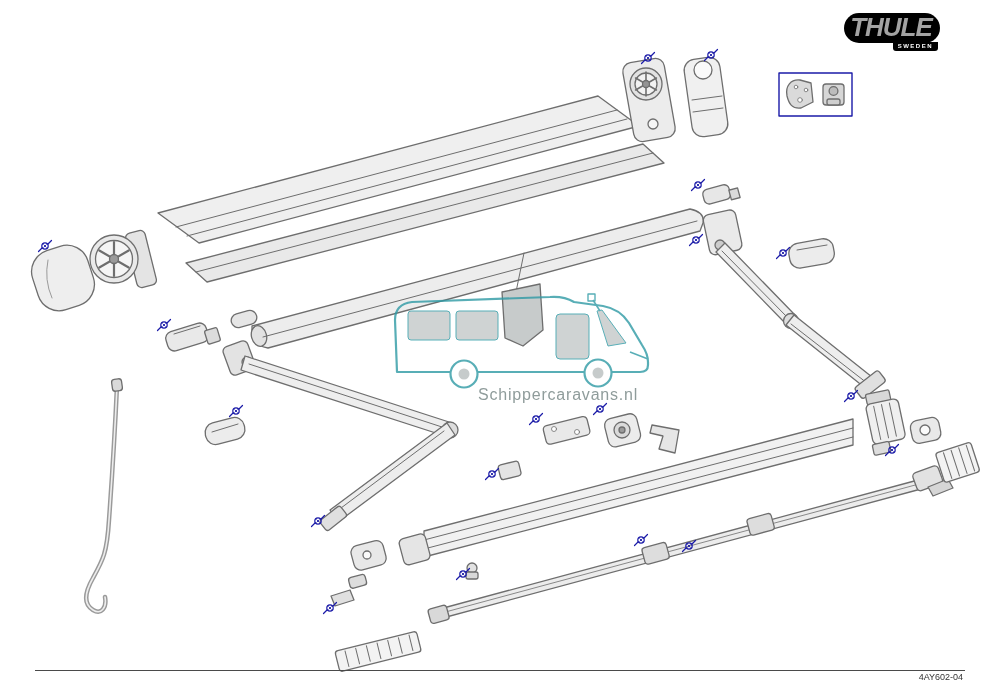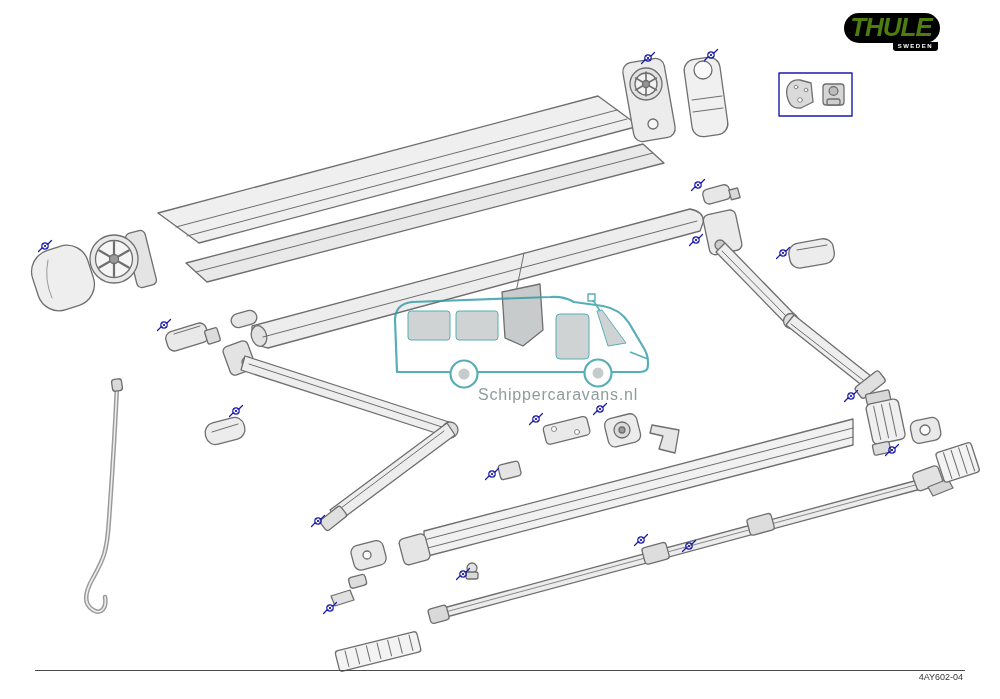--- a/index.html
+++ b/index.html
@@ -2,21 +2,21 @@
 <html><head>
 <meta charset="utf-8">
 <style>
   * { margin:0; padding:0; box-sizing:border-box; }
   html,body { width:1000px; height:699px; background:#ffffff; font-family:"Liberation Sans", sans-serif; }
   .page { position:relative; width:1000px; height:699px; background:#ffffff; overflow:hidden; }
 
   
   .logo { position:absolute; top:13px; right:60px; width:96px; }
   .logo-main {
-    background:#000; color:#4d7c0f; font-weight:bold; font-style:italic;
+    background:#000; color:#a3a3a3; font-weight:bold; font-style:italic;
     font-size:26px; line-height:29px; text-align:center; letter-spacing:-1px;
     border-radius:15px; padding:0 6px 1px 4px; height:30px;
   }
   .logo-sub {
     position:absolute; right:2px; top:29px; background:#000; color:#fff;
     font-size:6px; letter-spacing:1.5px; padding:1px 5px 2px 5px;
     border-radius:0 0 3px 3px; font-weight:bold;
   }
 
   

